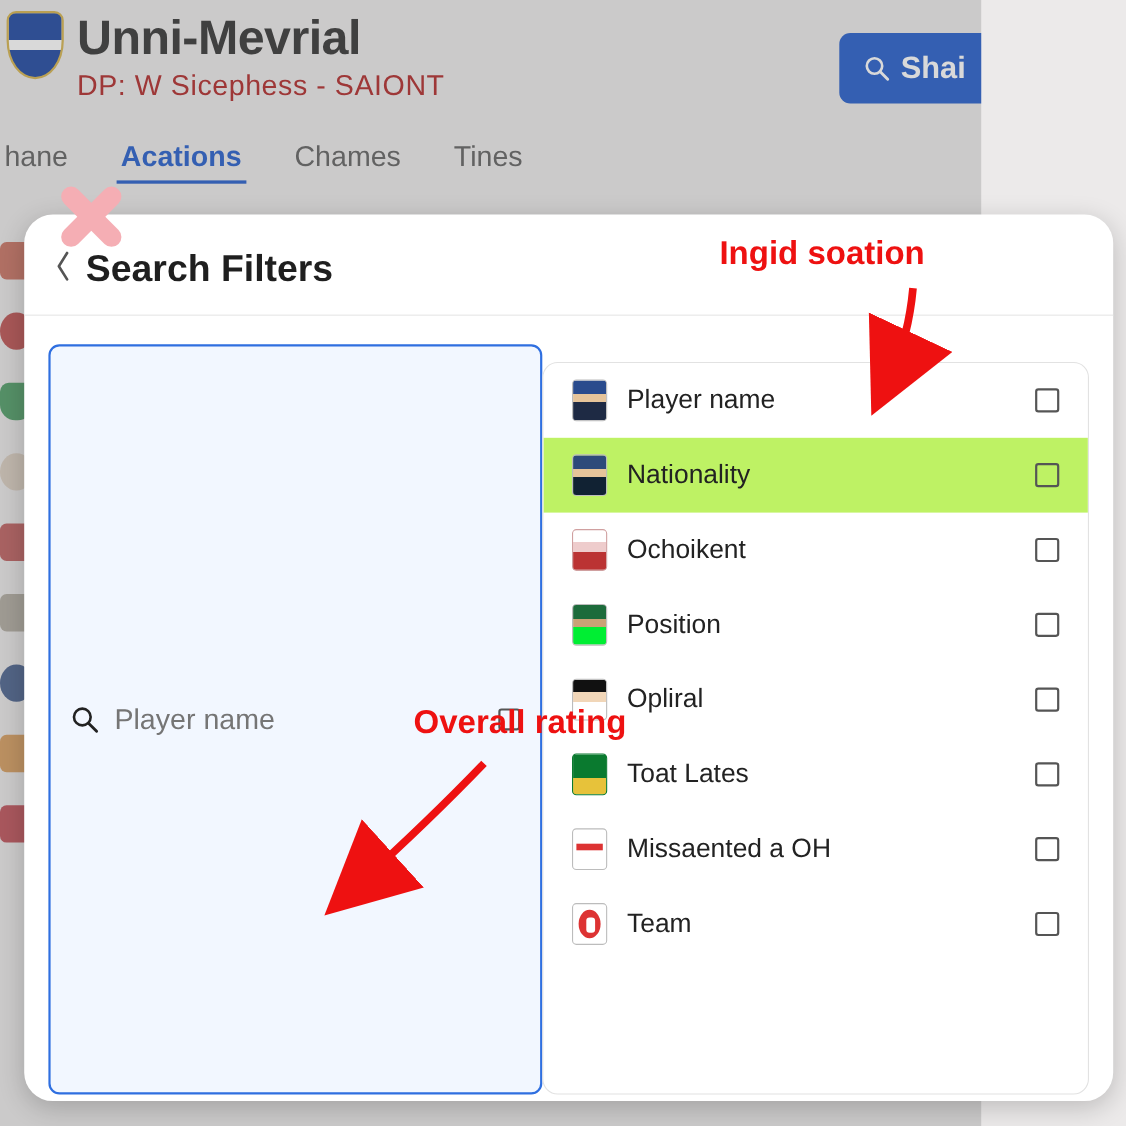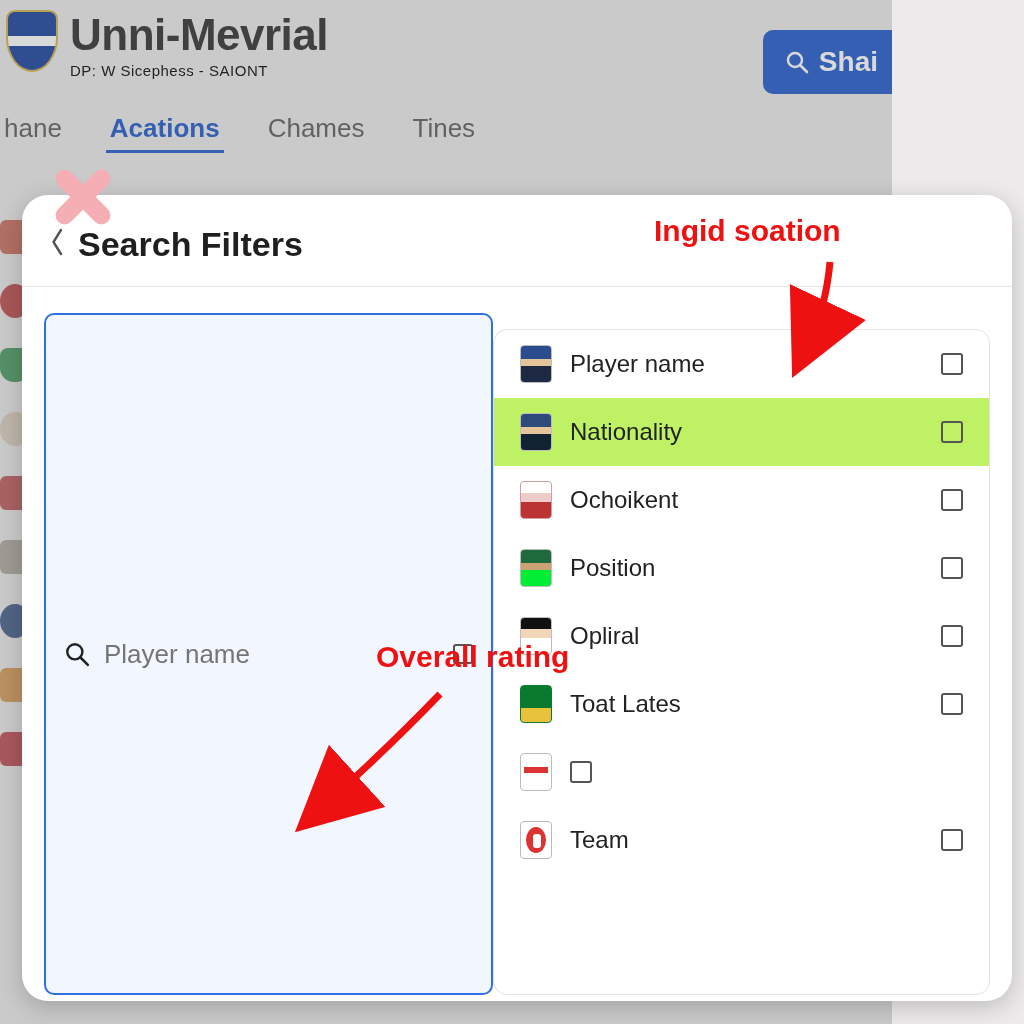--- a/index.html
+++ b/index.html
@@ -10,21 +10,21 @@
   .bg { position: absolute; inset: 0; filter: grayscale(10%); }
   .bg .header { display: flex; align-items: flex-start; padding: 10px 0 0 70px; }
   .bg .crest {
     width: 52px; height: 62px; margin-right: 14px; margin-top: 8px;
     background: linear-gradient(180deg,#0f3fa8 0 42%, #fff 42% 58%, #0f3fa8 58% 100%);
     border-radius: 10px 10px 30px 30px / 10px 10px 40px 40px;
     position: absolute; left: 6px; top: 2px;
     border: 2px solid #d8b13a;
   }
   .bg .title { font-size: 44px; font-weight: 600; color: #2b2b2b; letter-spacing: -0.5px; }
-  .bg .subtitle { font-size: 15px; color: #000000; margin-top: 2px; letter-spacing: 0.5px; }
+  .bg .subtitle { font-size: 26px; color: #b91c1c; margin-top: 2px; letter-spacing: 0.5px; }
   .bg .share-btn {
     position: absolute; right: 0; top: 30px;
     background: #1558d6; color: #fff; border-radius: 10px 0 0 10px;
     padding: 16px 14px 16px 22px; font-size: 28px; font-weight: 600;
     display: flex; align-items: center; gap: 10px;
   }
   .bg .share-btn svg { width: 24px; height: 24px; }
   .bg .tabs { display: flex; gap: 40px; padding: 34px 0 0 0; font-size: 26px; color: #5a5a5a; }
   .bg .tab { padding: 0 4px 6px 4px; }
   .bg .tab.active { color: #1558d6; font-weight: 700; border-bottom: 3px solid #1558d6; }
@@ -201,20 +201,21 @@
             <div class="label">Opliral</div>
             <div class="cb"></div>
           </div>
           <div class="row">
             <div class="thumb p6"></div>
             <div class="label">Toat Lates</div>
             <div class="cb"></div>
           </div>
           <div class="row">
             <div class="thumb p7"></div>
+            <div class="label">Missaented a OH</div>
             <div class="cb"></div>
           </div>
           <div class="row">
             <div class="thumb p8"></div>
             <div class="label">Team</div>
             <div class="cb"></div>
           </div>
         </div>
       </div>
     </div>

